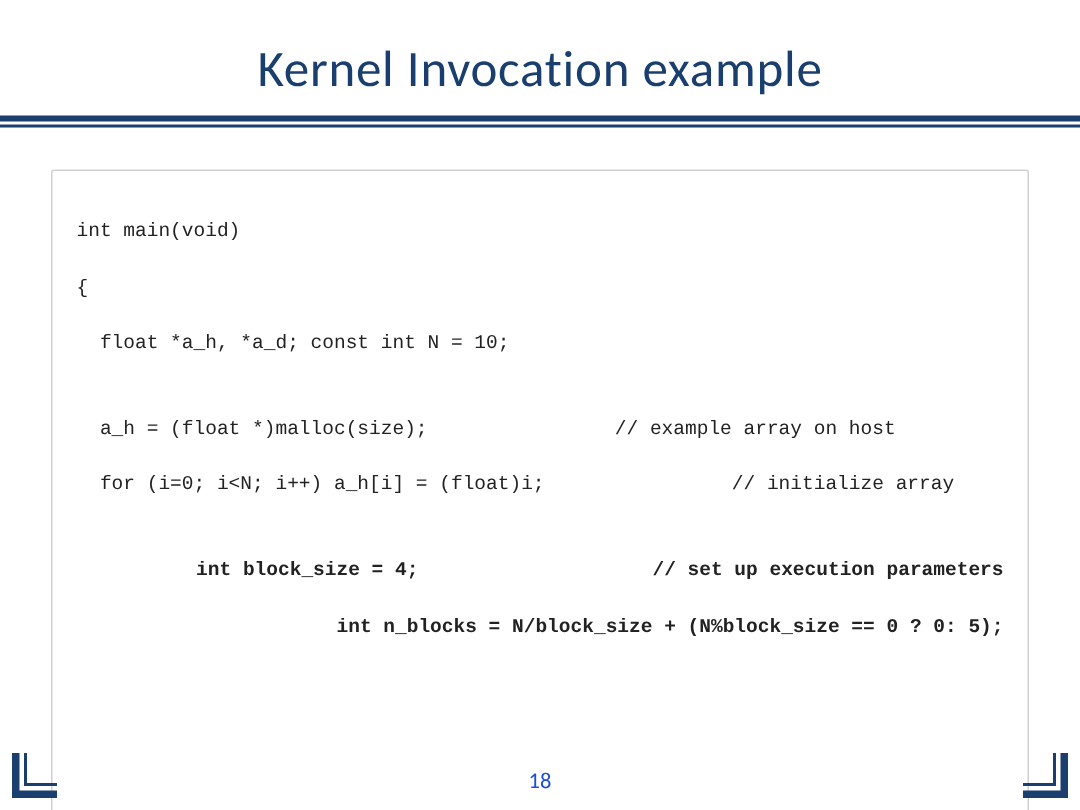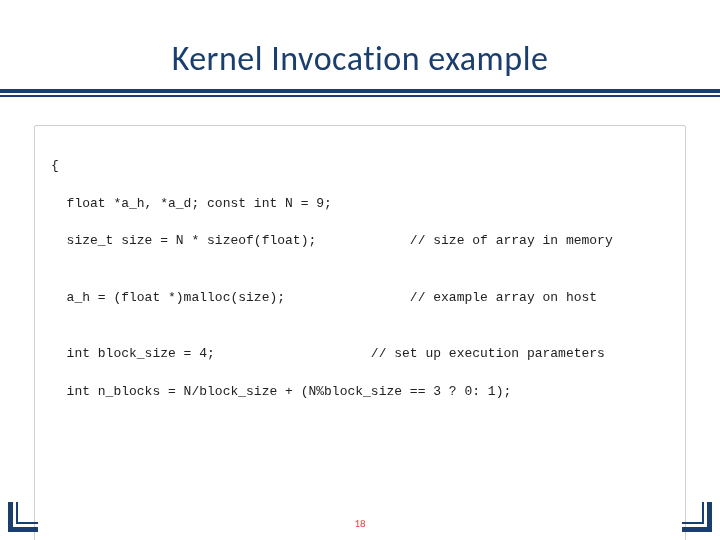--- a/index.html
+++ b/index.html
@@ -13,21 +13,21 @@
     width: 720px;
     height: 540px;
     position: relative;
     background: #fff;
   }
   .title {
     text-align: center;
     font-size: 34px;
     font-weight: 400;
     color: #1a3e6e;
-    padding-top: 38px;
+    padding-top: 26px;
     padding-bottom: 10px;
     letter-spacing: 0.5px;
   }
   .divider-wrap {
     height: 26px;
     position: relative;
     width: 100%;
   }
   .divider-top {
     position: absolute;
@@ -47,28 +47,28 @@
     border-radius: 2px;
     padding: 12px 16px 14px 16px;
     font-family: "Courier New", Courier, monospace;
     font-size: 13px;
     line-height: 1.45;
     color: #222;
     white-space: pre;
     overflow: hidden;
   }
   .code-line { white-space: pre; }
-  .bold { font-weight: normal; }
+  .bold { font-weight: bold; text-align: right; }
   .page-num {
     position: absolute;
     bottom: 10px;
     left: 0; right: 0;
     text-align: center;
-    font-size: 11px;
-    color: #ef4444;
+    font-size: 15px;
+    color: #1d4ed8;
   }
   
   .corner {
     position: absolute;
     width: 30px;
     height: 30px;
     border-color: #1a3e6e;
     border-style: solid;
   }
   .corner.bl {
@@ -96,28 +96,29 @@
 <div class="slide">
 
   <div class="title">Kernel Invocation example</div>
 
   <div class="divider-wrap">
     <div class="divider-top"></div>
     <div class="divider-bottom"></div>
   </div>
 
   <div class="code-box">
+<div class="code-line">int main(void)</div>
 <div class="code-line">{</div>
-<div class="code-line">  float *a_h, *a_d; const int N = 9;</div>
-<div class="code-line">  size_t size = N * sizeof(float);            // size of array in memory</div>
+<div class="code-line">  float *a_h, *a_d; const int N = 10;</div>
 <div class="code-line"></div>
 <div class="code-line">  a_h = (float *)malloc(size);                // example array on host</div>
+<div class="code-line">  for (i=0; i&lt;N; i++) a_h[i] = (float)i;                // initialize array</div>
 <div class="code-line"></div>
 <div class="code-line bold">  int block_size = 4;                    // set up execution parameters</div>
-<div class="code-line bold">  int n_blocks = N/block_size + (N%block_size == 3 ? 0: 1);</div>
+<div class="code-line bold">  int n_blocks = N/block_size + (N%block_size == 0 ? 0: 5);</div>
 
 <div class="code-line"></div>
 
 
 
   </div>
 
   <div class="page-num">18</div>
 
   <div class="corner bl"></div>

